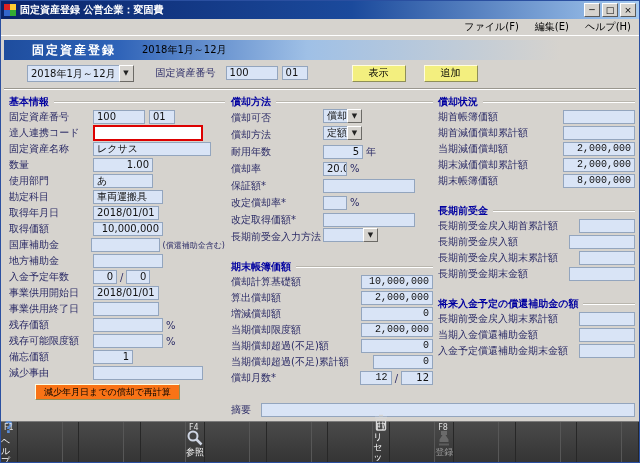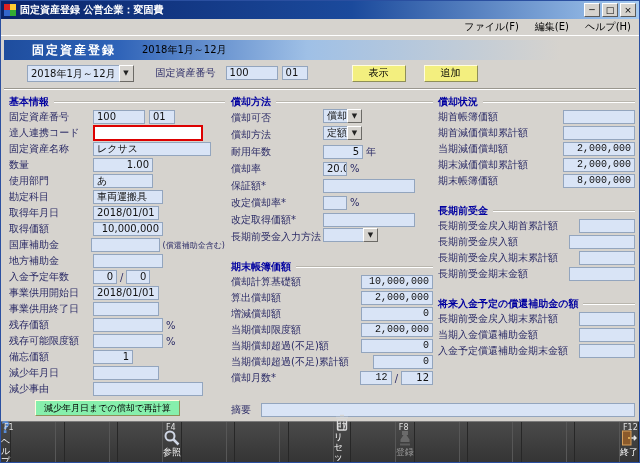--- a/index.html
+++ b/index.html
@@ -53,21 +53,21 @@
   .f{background:#d9e4f6;border:1px solid #93a5be;height:14px;line-height:12px;padding:0 3px;color:#111;overflow:hidden;white-space:nowrap;}
   .n{text-align:right;}
   .red{border:2px solid #dd0000;background:#fff;height:16px;}
   .u{margin-left:3px;color:#2b2b66;}
   .sep{margin:0 3px;color:#2b2b66;}
   .note{margin-left:3px;font-size:8px;color:#2b2b66;white-space:nowrap;}
   .auto{margin-left:auto;font-family:Liberation Mono, monospace;}
   .w22{width:32px}.w24{width:24px}.w26{width:26px}.w40{width:40px}.w48{width:24px}
   .w52{width:52px}.w56{width:56px}.w60{width:60px}.w66{width:66px}
   .w70{width:70px}.w72{width:72px}.w92{width:92px}.w110{width:110px}.w118{width:118px}
-  .recalc{margin:3px 16px 0 26px;background:#86efac;border:1px solid #8f8f58;border-top-color:#fffce0;border-left-color:#fffce0;
+  .recalc{margin:3px 16px 0 26px;background:#f97316;border:1px solid #8f8f58;border-top-color:#fffce0;border-left-color:#fffce0;
     height:16px;padding:1px 8px;font-size:9px;display:inline-flex;align-items:center;color:#000;}
   .gap{height:14px;}
   
   .remarks{position:absolute;left:230px;top:401px;width:404px;display:flex;align-items:center;height:16px;}
   .remarks .l{width:30px;}
   .remarks .f{flex:1;}
   
   .fnbar{position:absolute;left:0;top:420px;width:638px;height:42px;
     background:linear-gradient(#4a4a4a,#343434);border-top:1px solid #7a7a7a;display:flex;gap:44px;}
   .fcell{flex:1;position:relative;border-right:1px solid #272727;border-left:1px solid #575757;
@@ -188,24 +188,20 @@
   <div class="r">
     <span class="l">残存可能限度額</span>
     <span class="f w70 n"></span>
     <span class="u">%</span>
   </div>
   <div class="r">
     <span class="l">備忘価額</span>
     <span class="f w40 n">1</span>
   </div>
   <div class="r">
-    <span class="l">減少年月日</span>
-    <span class="f w66"></span>
-  </div>
-  <div class="r">
     <span class="l">減少事由</span>
     <span class="f w110"></span>
   </div>
   <span class="recalc">減少年月日までの償却で再計算</span>
 </div>
 
 <div class="sec c2m" style="left:230px;top:93px;width:202px;">
   <div class="sec-title">償却方法</div>
 
   <div class="r" style="height:17px">
@@ -395,24 +391,13 @@
       <svg width="18" height="18" viewBox="0 0 18 18" opacity="0.55">
           <path d="M6 2 h6 v4 h-1.5 l3 4.5 v2.5 H4.5 v-2.5 l3-4.5 H6 z" fill="#8a8a8a"></path>
           <rect x="4" y="14.5" width="10" height="2" fill="#777"></rect>
         </svg>
     </span>
     <span class="flabel">登録</span>
   </div>
   <div class="fcell"></div>
   <div class="fcell"></div>
   <div class="fcell"></div>
-  <div class="fcell">
-    <span class="fkey">F12</span>
-    <span class="ficon">
-      <svg width="18" height="18" viewBox="0 0 18 18">
-          <rect x="2.5" y="2" width="8.5" height="14" fill="#8b5a2b" stroke="#d9a05a" stroke-width="1"></rect>
-          <circle cx="9" cy="9" r="1" fill="#f0c060"></circle>
-          <path d="M11.5 9 h4.5 M13.8 6.8 L16 9 L13.8 11.2" fill="none" stroke="#e6e6e6" stroke-width="1.4"></path>
-        </svg>
-    </span>
-    <span class="flabel">終了</span>
-  </div>
 </div>
 
 </body></html>

